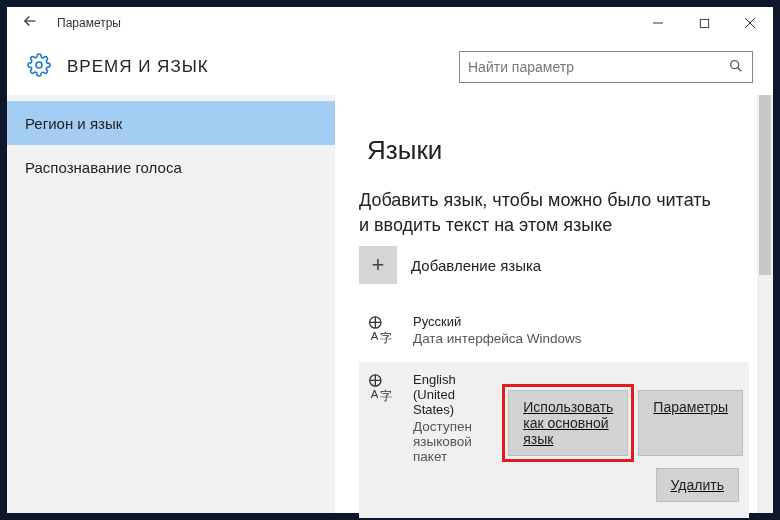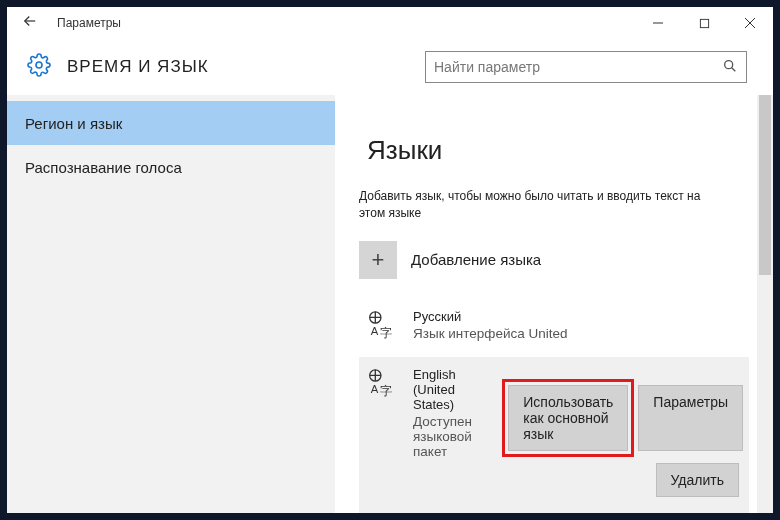--- a/index.html
+++ b/index.html
@@ -18,36 +18,35 @@
   .win-controls { display: flex; }
   .win-btn { width: 46px; height: 32px; display: flex; align-items: center; justify-content: center; font-size: 12px; color: #333; }
   .win-btn svg { display: block; }
   .header {
     height: 56px; display: flex; align-items: center; padding: 0 20px;
     gap: 16px;
   }
   .gear { color: #1976d2; flex-shrink: 0; }
   .header-title { font-size: 17px; letter-spacing: 1px; color: #222; flex: 1; }
   .search-box {
-    width: 322px; height: 32px; border: 1px solid #888; display: flex; align-items: center;
+    width: 294px; height: 32px; border: 1px solid #888; display: flex; align-items: center;
     padding: 15px 8px; color: #777; font-size: 14px; background: #fff;
-    margin-right: 6px;
   }
   .search-box .ph { flex: 1; }
   .search-box .mag { color: #555; }
   .body { display: flex; height: calc(100% - 88px); }
   .sidebar { width: 328px; background: #f2f2f2; padding-top: 6px; }
   .sidebar-item {
     height: 44px; display: flex; align-items: center; padding: 0 18px;
     font-size: 15px; color: #222;
   }
   .sidebar-item.active { background: #a3cdf2; }
   .main { flex: 1; padding: 40px 24px 0 24px; position: relative; }
   .main h1 { font-size: 26px; font-weight: 400; color: #222; margin-bottom: 22px; margin-left: 8px; }
-  .desc { font-size: 12px; color: #222; line-height: 1.4; margin-bottom: 19px; max-width: 360px; }
+  .desc { font-size: 18px; color: #222; line-height: 1.4; margin-bottom: 8px; max-width: 360px; }
   .add-row { display: flex; align-items: center; gap: 14px; margin-bottom: 22px; }
   .add-tile {
     width: 38px; height: 38px; background: #d5d5d5; display: flex; align-items: center; justify-content: center;
     font-size: 22px; color: #444;
   }
   .add-label { font-size: 15px; color: #222; }
   .lang-row { display: flex; align-items: flex-start; gap: 14px; padding: 8px 6px; }
   .lang-row.selected-box { background: #f0f0f0; padding: 10px 6px 16px 6px; margin-top: 6px; }
   .lang-icon { width: 34px; flex-shrink: 0; color: #333; }
   .lang-text { }
@@ -144,40 +143,40 @@
         <div class="lang-icon">
           <svg width="30" height="30" viewBox="0 0 32 32" fill="none" stroke="#333" stroke-width="1.4">
             <circle cx="11" cy="9" r="6"></circle>
               <path d="M11 3v12M5 9h12"></path>
             <text x="6" y="28" font-size="12" fill="#333" stroke="none">A</text>
             <text x="16" y="30" font-size="13" fill="#333" stroke="none">字</text>
           </svg>
         </div>
         <div class="lang-text">
           <div class="lang-name">Русский</div>
-          <div class="lang-sub">Язык интерфейса United</div>
+          <div class="lang-sub">Дата интерфейса Windows</div>
         </div>
       </div>
 
       <div class="lang-row selected-box">
         <div style="display:flex; gap:14px;">
           <div class="lang-icon">
             <svg width="30" height="30" viewBox="0 0 32 32" fill="none" stroke="#333" stroke-width="1.4">
               <circle cx="11" cy="9" r="6"></circle>
                 <path d="M11 3v12M5 9h12"></path>
               <text x="6" y="28" font-size="12" fill="#333" stroke="none">A</text>
               <text x="16" y="30" font-size="13" fill="#333" stroke="none">字</text>
             </svg>
           </div>
           <div class="lang-text">
             <div class="lang-name">English (United States)</div>
             <div class="lang-sub">Доступен языковой пакет</div>
           </div>
         </div>
-        <div style="width:100%;">
+        <div style="width:100%;text-decoration:underline;">
           <div class="btn-row">
             <div class="btn primary-hl">Использовать как основной язык</div>
             <div class="btn">Параметры</div>
           </div>
           <div class="btn-row2">
             <div class="btn">Удалить</div>
           </div>
         </div>
       </div>
 

